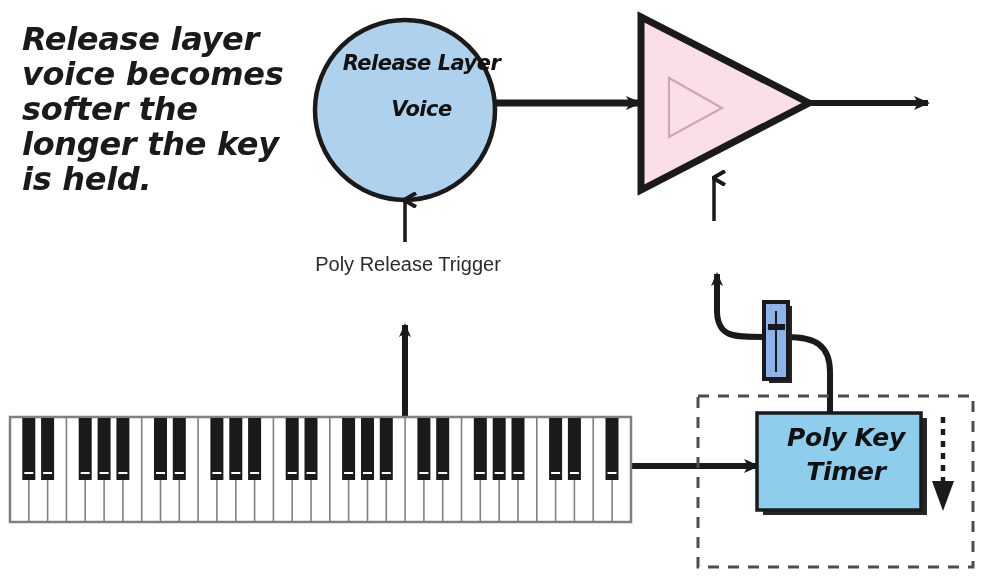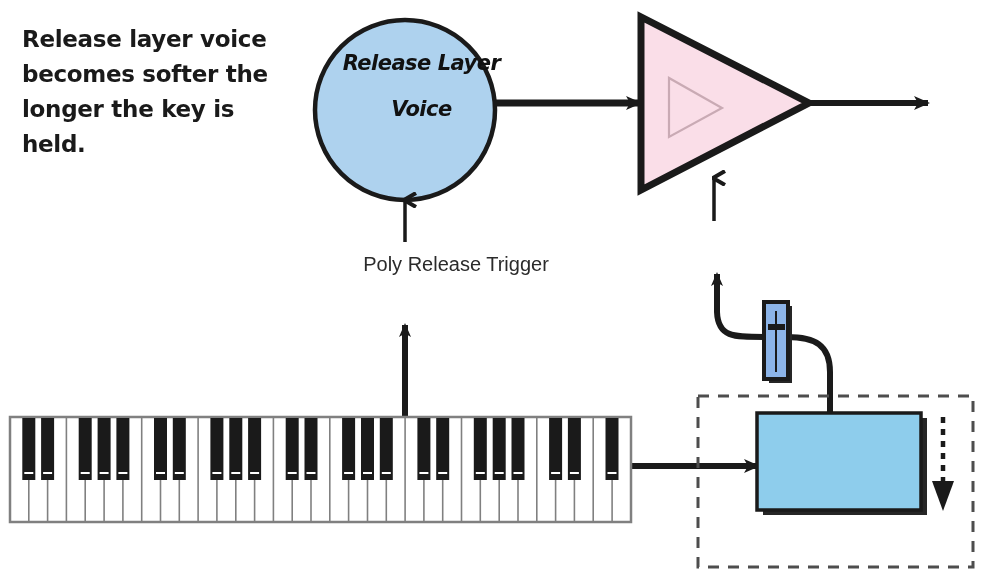--- a/index.html
+++ b/index.html
@@ -22,21 +22,22 @@
     width: 984px;
     height: 576px;
   }
   .caption-block {
     position: absolute;
     left: 22px;
     top: 22px;
     width: 262px;
     font-family: "DejaVu Sans", sans-serif;
     font-weight: bold;
-    font-size: 23px;
+    font-style: italic;
+    font-size: 32px;
     line-height: 35px;
     color: #1a1a1a;
     letter-spacing: -0.3px;
   }
   .node-label {
     position: absolute;
     text-align: center;
     font-family: "DejaVu Sans", sans-serif;
     font-weight: bold;
     font-style: italic;
@@ -80,21 +81,20 @@
     font-weight: normal;
     font-size: 20px;
     line-height: 27px;
     color: #2b2b2b;
     pointer-events: none;
   }
   #poly-release-trigger-label {
     left: 310px;
     top: 251px;
     width: 196px;
-    margin-left: 48px;
   }
   #amp-vol-label {
     left: 640px;
     top: 227px;
     width: 160px;
   }
 </style>
 </head>
 <body>
 
@@ -237,18 +237,19 @@
         <line x1="607.5" y1="473" x2="616.5" y2="473"></line>
       </g>
     </g>
   </svg>
 
   <div class="caption-block">Release layer voice becomes softer the longer the key is held.</div>
 
   <div class="node-label" id="release-layer-voice-label">Release Layer Voice</div>
 
 
+  <div class="node-label" id="poly-key-timer-label">Poly Key Timer</div>
 
 
   <div class="plain-label" id="poly-release-trigger-label">Poly Release Trigger</div>
 
 
 </div>
 
 </body></html>

